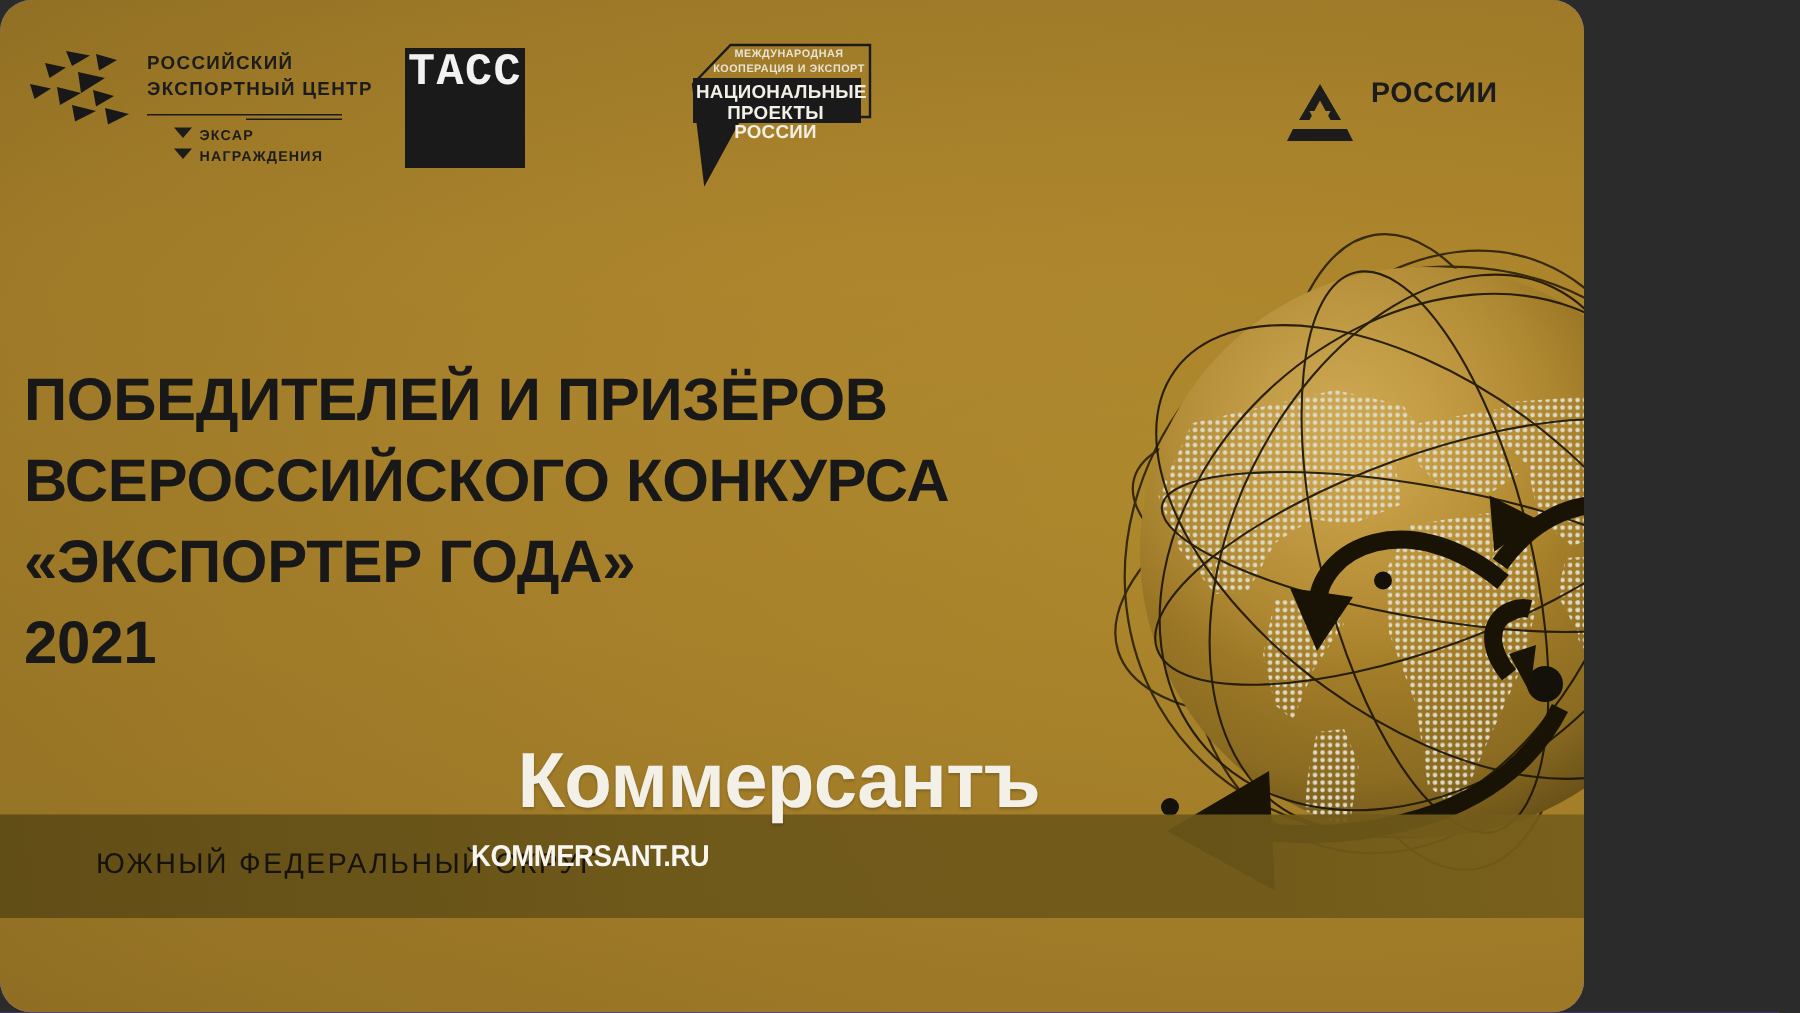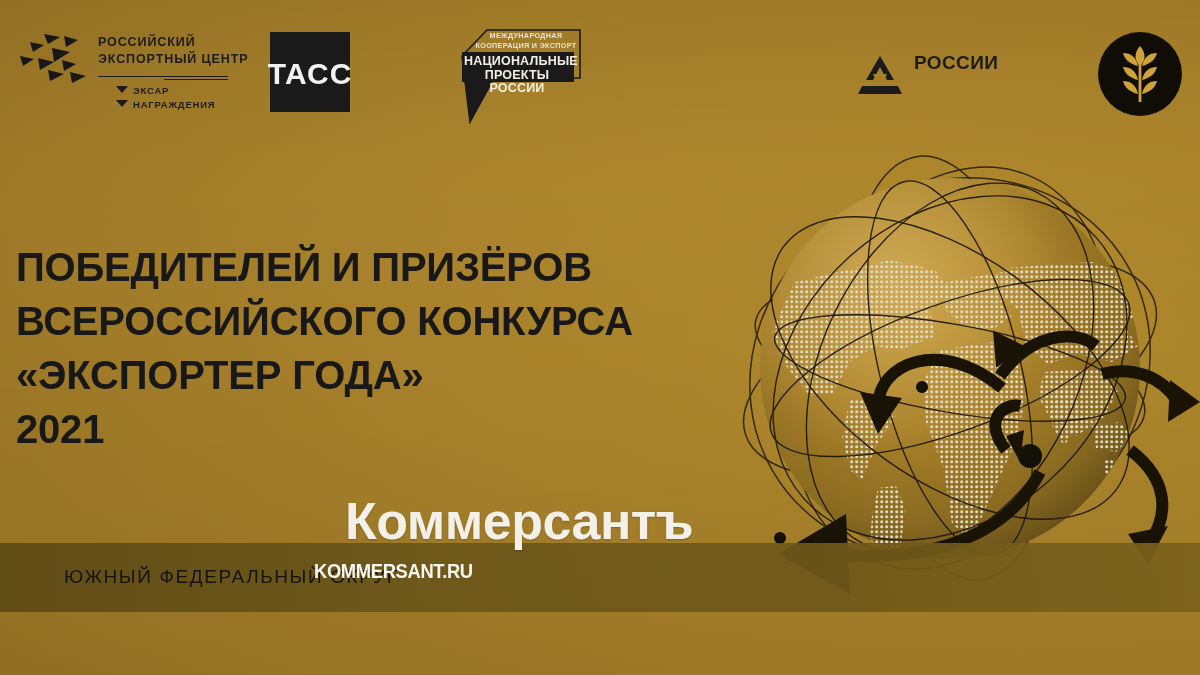--- a/index.html
+++ b/index.html
@@ -5,25 +5,26 @@
 <style>
   html, body {
     margin: 0;
     padding: 0;
     background: #2b2b2b;
   }
   * { box-sizing: border-box; }
 
   .stage {
     position: relative;
-    width: 1200px;
+    width: 1056px;
     height: 675px;
     overflow: hidden;
     font-family: "Liberation Sans", "DejaVu Sans", sans-serif;
     background: #8b5cf6;
+    border-radius: 21px;
   }
 
   
   .bg-base {
     position: absolute;
     inset: 0;
     background:
       radial-gradient(120% 95% at 82% 52%, #b08a2c 0%, #a8812a 42%, #9d7927 72%, #8f6d22 100%);
   }
   .bg-vignette {
@@ -89,22 +90,23 @@
     border-top: 7px solid #1c1c1c;
     vertical-align: 1px;
   }
 
   
   .tass { left: 270px; top: 32px; width: 80px; height: 80px; }
   .tass-box {
     width: 80px; height: 80px;
     background: #1a1a1a;
     display: flex;
-    align-items: center;
+    align-items: flex-start;
     justify-content: center;
+    font-family: Liberation Mono, monospace;
   }
   .tass-box span {
     color: #f2f2f2;
     font-size: 30px;
     font-weight: bold;
     letter-spacing: 1px;
     line-height: 1;
     transform: translateY(2px);
   }
 

